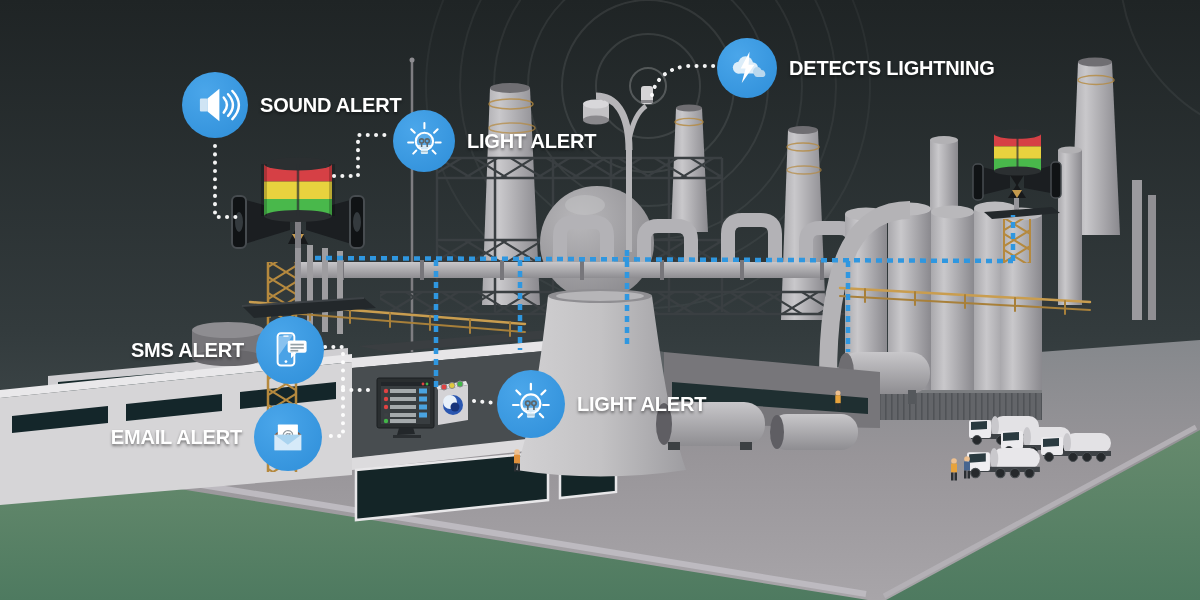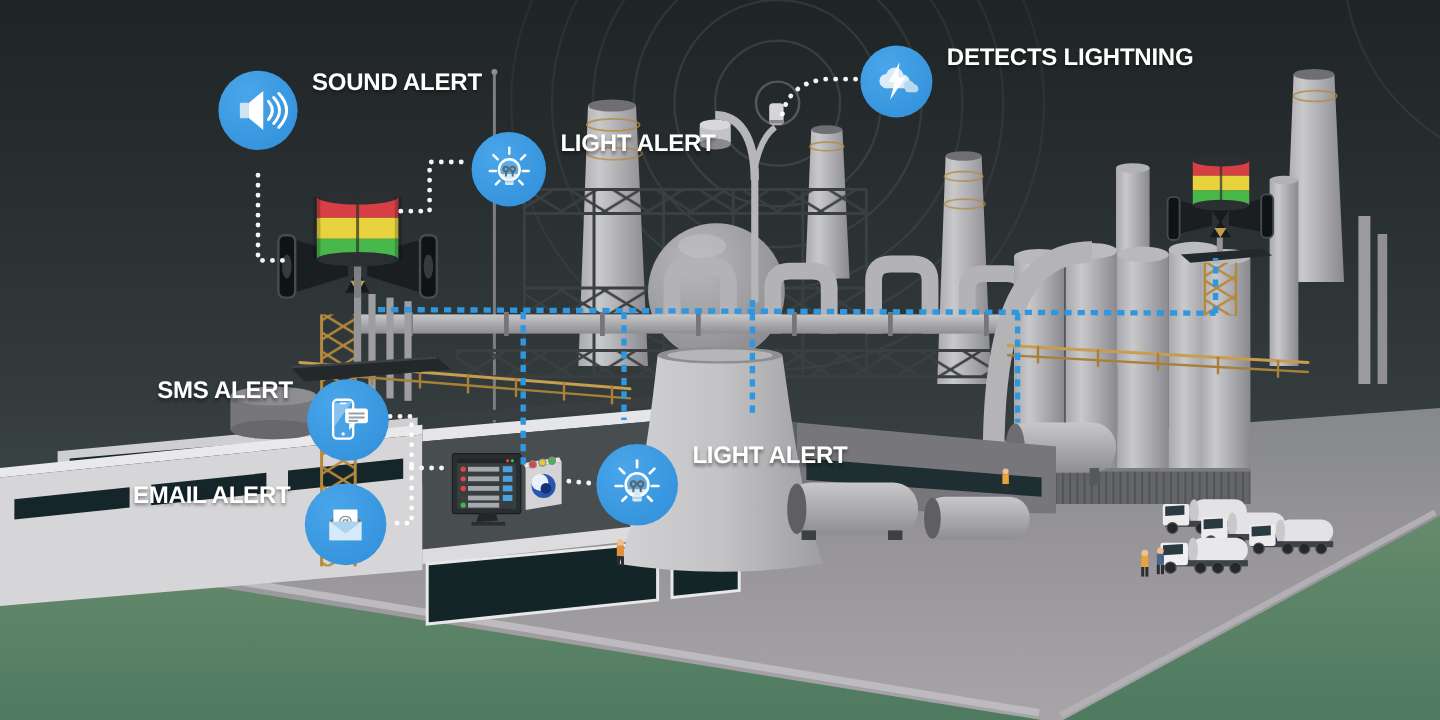--- a/index.html
+++ b/index.html
@@ -1,19 +1,19 @@
 <!DOCTYPE html>
 <html><head>
 <meta charset="utf-8">
 <style>
   html,body{margin:0;padding:0;background:#222;}
   .stage{position:relative;width:1200px;height:600px;overflow:hidden;background:#2a2f31;
          font-family:"Liberation Sans",sans-serif;}
   .stage > svg.scene{position:absolute;left:0;top:0;}
-  .callout{position:absolute;display:flex;align-items:flex-start;gap:12px;}
+  .callout{position:absolute;display:flex;align-items:center;gap:12px;}
   .callout.rev{justify-content:flex-end;}
   .callout-label{color:#fff;font-weight:700;font-size:20px;line-height:1;
                  letter-spacing:-0.2px;white-space:nowrap;
                  text-shadow:0 2px 3px rgba(0,0,0,.45);}
   .icon-circle{border-radius:50%;background:radial-gradient(circle at 35% 30%,#4aa6ea,#3594dd 75%);
                display:flex;align-items:center;justify-content:center;flex:0 0 auto;}
   .s66{width:66px;height:66px}.s62{width:62px;height:62px}
   .s60{width:60px;height:60px}.s68{width:68px;height:68px}
   .icon-circle svg{width:82%;height:82%;}
 </style>
@@ -473,21 +473,21 @@
     <path d="M215,146 V217 H236"></path>
     <path d="M334,176 H358 V135 H392"></path>
     <path d="M652,95 C656,78 668,68 688,66 L715,66"></path>
     <path d="M325,347 H343 V390"></path>
     <path d="M343,390 V436 H324"></path>
     <path d="M343,390 H375"></path>
     <path d="M474,401 L496,403"></path>
   </g>
 </svg>
 
-<div class="callout" style="left:182px;top:59px">
+<div class="callout" style="left:182px;top:72px">
   <div class="icon-circle s66">
     <svg viewBox="0 0 100 100">
       <rect x="22" y="38" width="14" height="24" rx="2" fill="#cfe4f4"></rect>
       <polygon points="36,38 58,20 58,80 36,62" fill="#ffffff"></polygon>
       <g fill="none" stroke="#ffffff" stroke-width="4.5" stroke-linecap="round">
         <path d="M66,36 q12,14 0,28"></path>
             <path d="M74,30 q18,20 0,40"></path>
             <path d="M82,24 q24,26 0,52"></path>
       </g>
     </svg>

